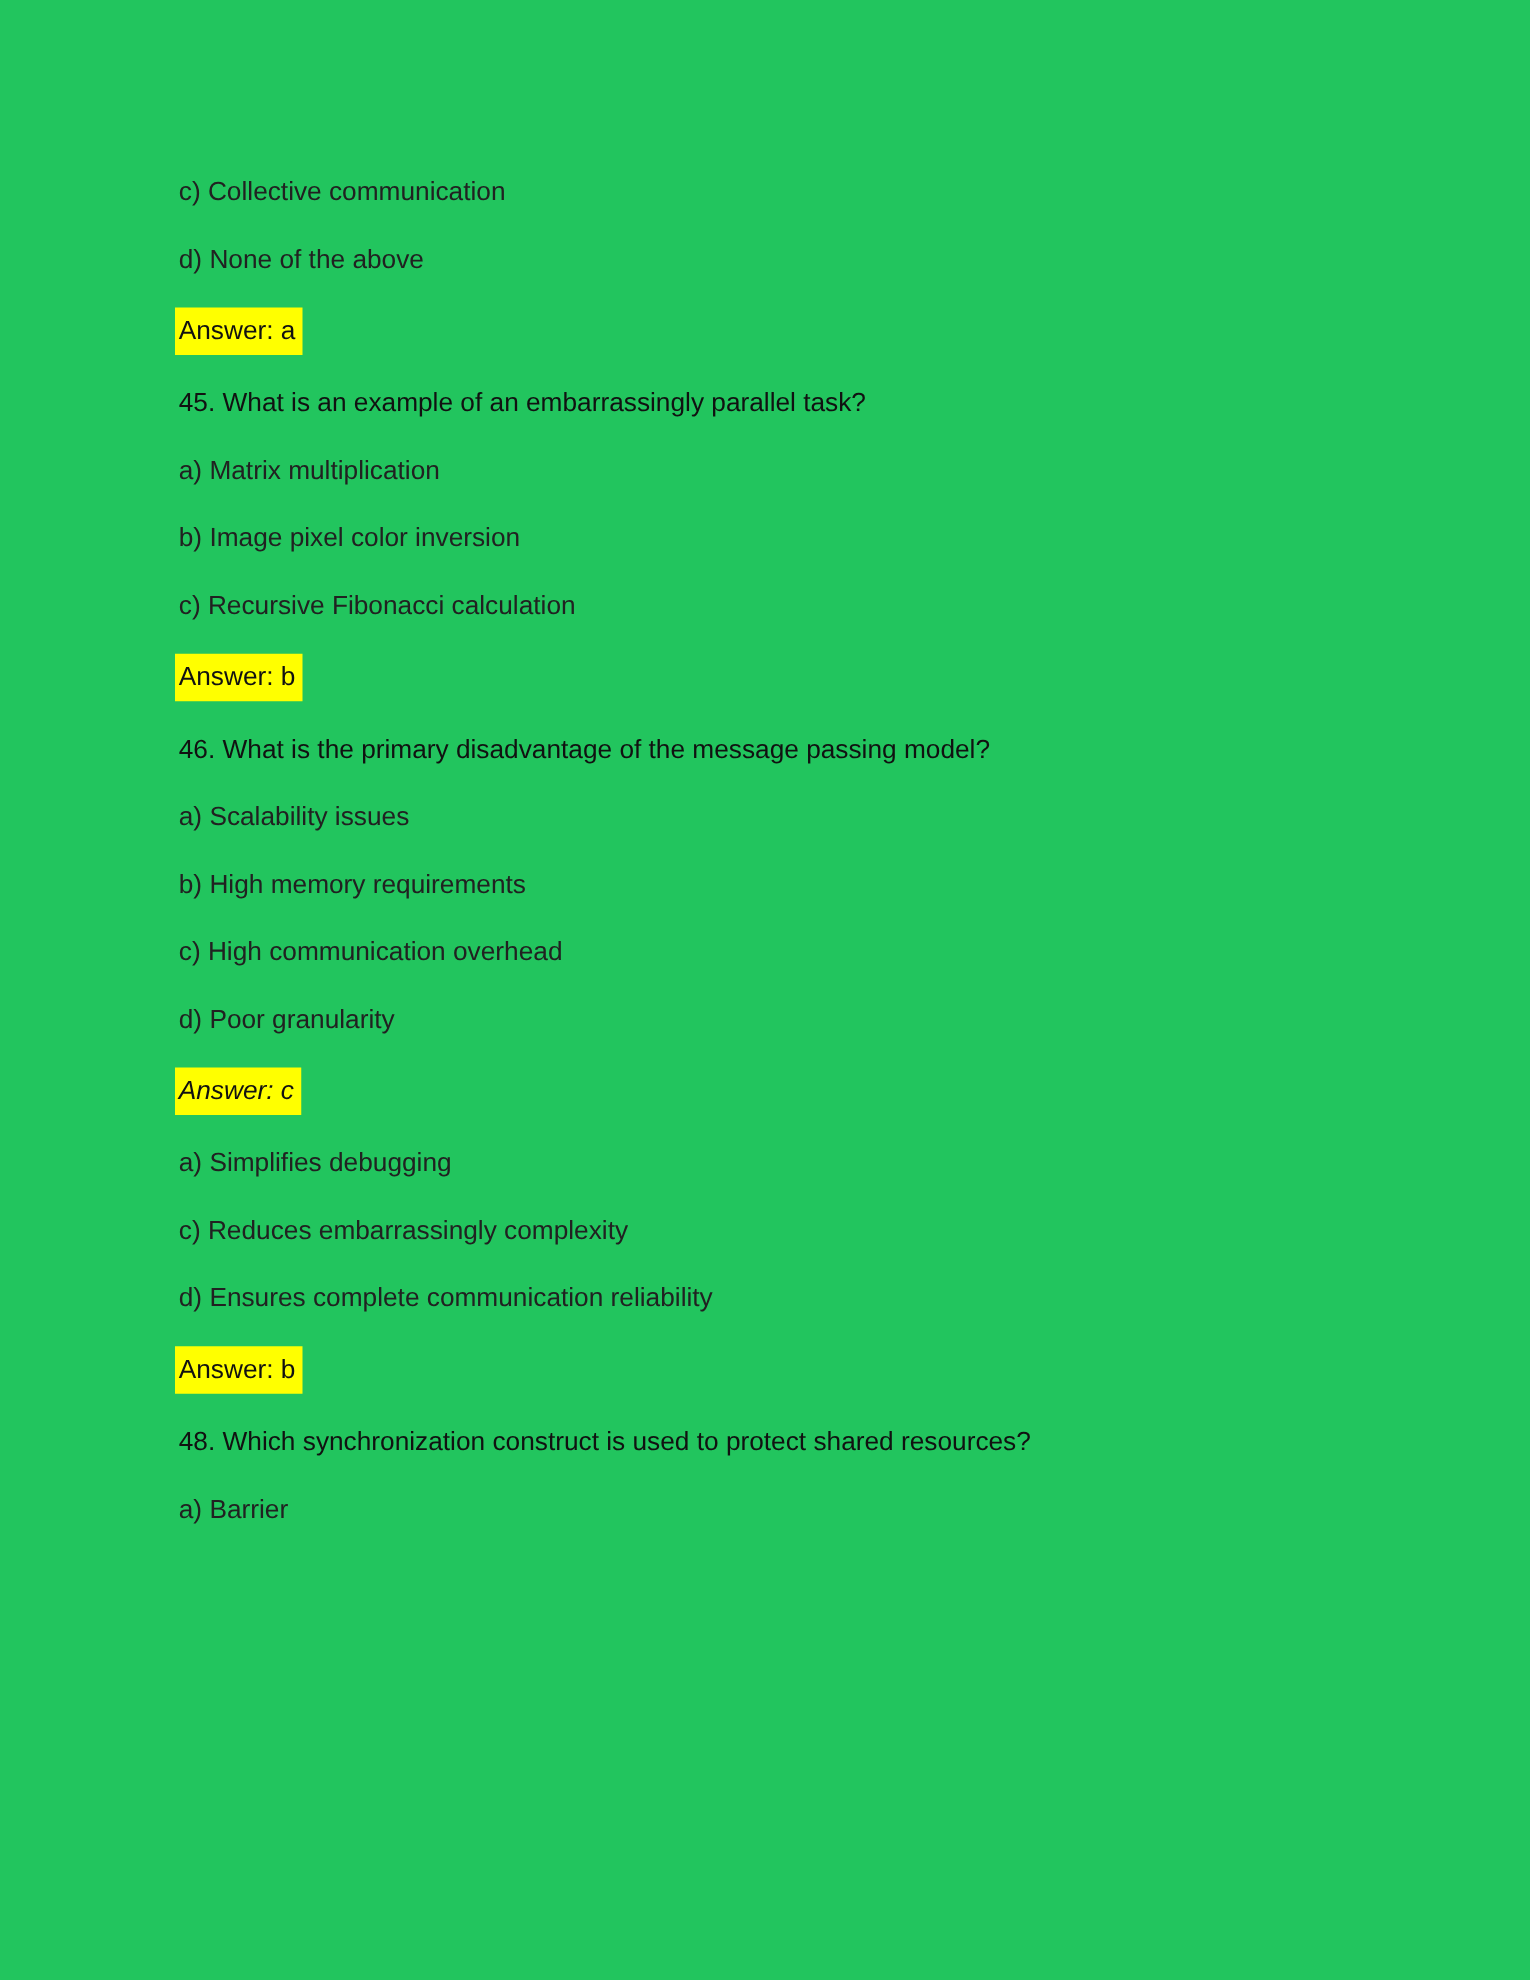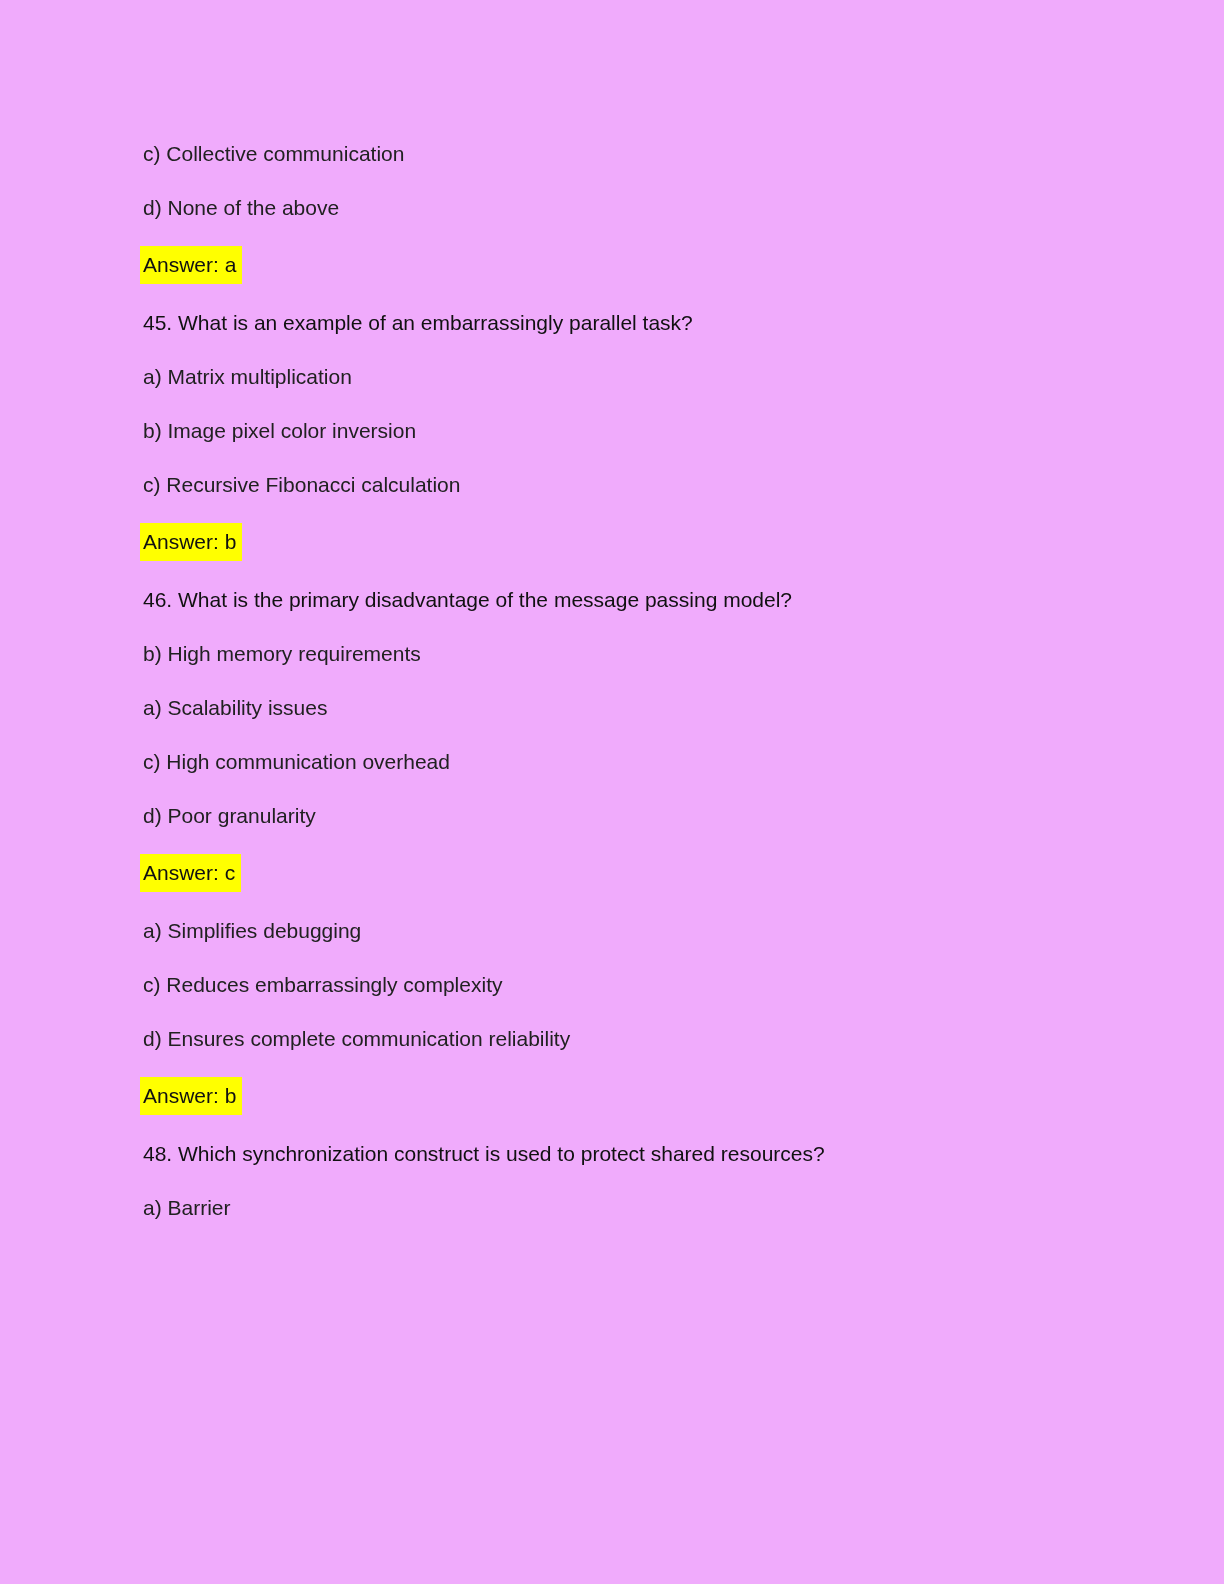--- a/index.html
+++ b/index.html
@@ -11,21 +11,21 @@
     width: 1224px;
     height: 1584px;
     font-family: "Liberation Sans", "DejaVu Sans", sans-serif;
     overflow: hidden;
   }
   .page {
     box-sizing: border-box;
     width: 1224px;
     height: 1584px;
     padding: 138px 160px 60px 143px;
-    background: #f0abfc;
+    background: #22c55e;
   }
   .content {
     width: 880px;
   }
   p.block {
     margin: 0 0 23px 0;
     font-size: 21px;
     line-height: 31px;
     color: #212121;
     font-weight: 400;
@@ -48,25 +48,25 @@
   <div class="content">
       <p class="block option">c) Collective communication</p>
       <p class="block option">d) None of the above</p>
       <p class="block answer"><span class="highlight" style="background: rgb(255, 255, 0);">Answer: a</span></p>
       <p class="block question">45. What is an example of an embarrassingly parallel task?</p>
       <p class="block option">a) Matrix multiplication</p>
       <p class="block option">b) Image pixel color inversion</p>
       <p class="block option">c) Recursive Fibonacci calculation</p>
       <p class="block answer"><span class="highlight" style="background: rgb(255, 255, 0);">Answer: b</span></p>
       <p class="block question">46. What is the primary disadvantage of the message passing model?</p>
+      <p class="block option">a) Scalability issues</p>
       <p class="block option">b) High memory requirements</p>
-      <p class="block option">a) Scalability issues</p>
       <p class="block option">c) High communication overhead</p>
       <p class="block option">d) Poor granularity</p>
-      <p class="block answer"><span class="highlight" style="background: rgb(255, 255, 0);">Answer: c</span></p>
+      <p class="block answer"><span class="highlight" style="background: rgb(255, 255, 0); font-style: italic;">Answer: c</span></p>
       <p class="block option">a) Simplifies debugging</p>
       <p class="block option">c) Reduces embarrassingly complexity</p>
       <p class="block option">d) Ensures complete communication reliability</p>
       <p class="block answer"><span class="highlight" style="background: rgb(255, 255, 0);">Answer: b</span></p>
       <p class="block question">48. Which synchronization construct is used to protect shared resources?</p>
       <p class="block option">a) Barrier</p>
     </div>
 </div>
 
 </body></html>

